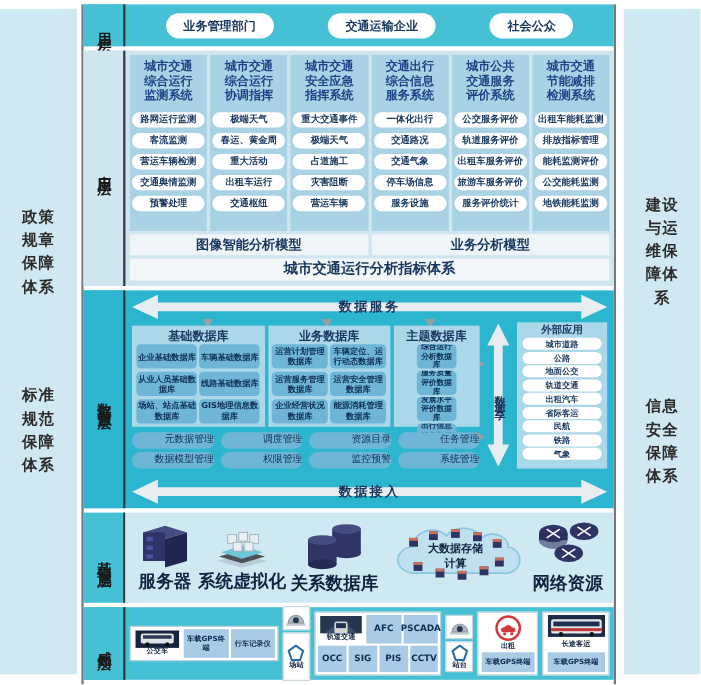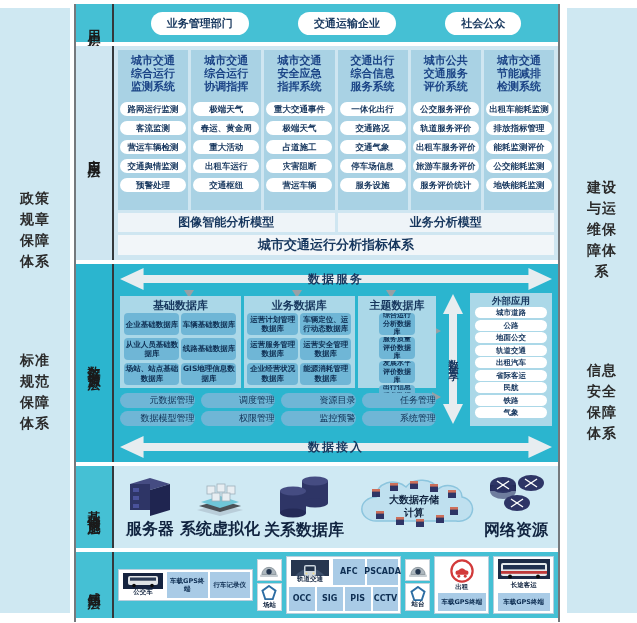--- a/index.html
+++ b/index.html
@@ -461,21 +461,21 @@
         </div>
 
         <div class="station">
           <div class="station-sq" style="height:22px;">
             <svg width="22" height="16" viewBox="0 0 24 18">
                 <rect x="2" y="14" width="20" height="3" rx="1" fill="#c7ced3"></rect>
                 <path d="M4,14 a8,8 0 0 1 16,0 z" fill="#aeb8bf" stroke="#8a949b" stroke-width="1"></path>
                 <circle cx="12" cy="11" r="3" fill="#24354e"></circle>
               </svg>
           </div>
-          <div class="station-sq" style="height:28px;justify-content:space-between;">
+          <div class="station-sq" style="height:44px;">
             <svg width="16" height="15" viewBox="0 0 16 16">
                 <polygon points="8,1 15,6 12,15 4,15 1,6" fill="#fff" stroke="#2d6da3" stroke-width="2"></polygon>
               </svg>
             <span class="station-label">场站</span>
           </div>
         </div>
 
         <div class="sense-box" style="width:118px;">
           <div class="sense-row" style="height:26px;">
             <div class="photo-cell" style="width:42px;">

